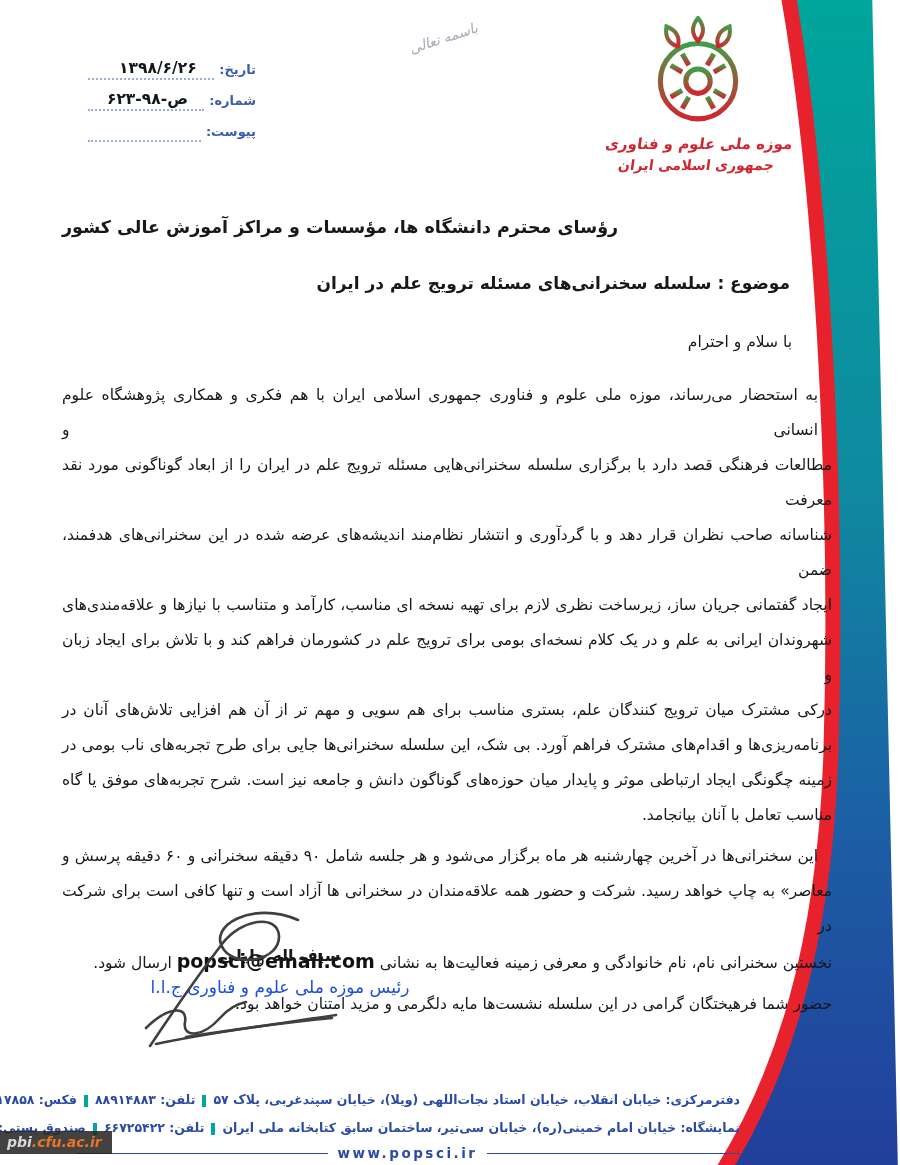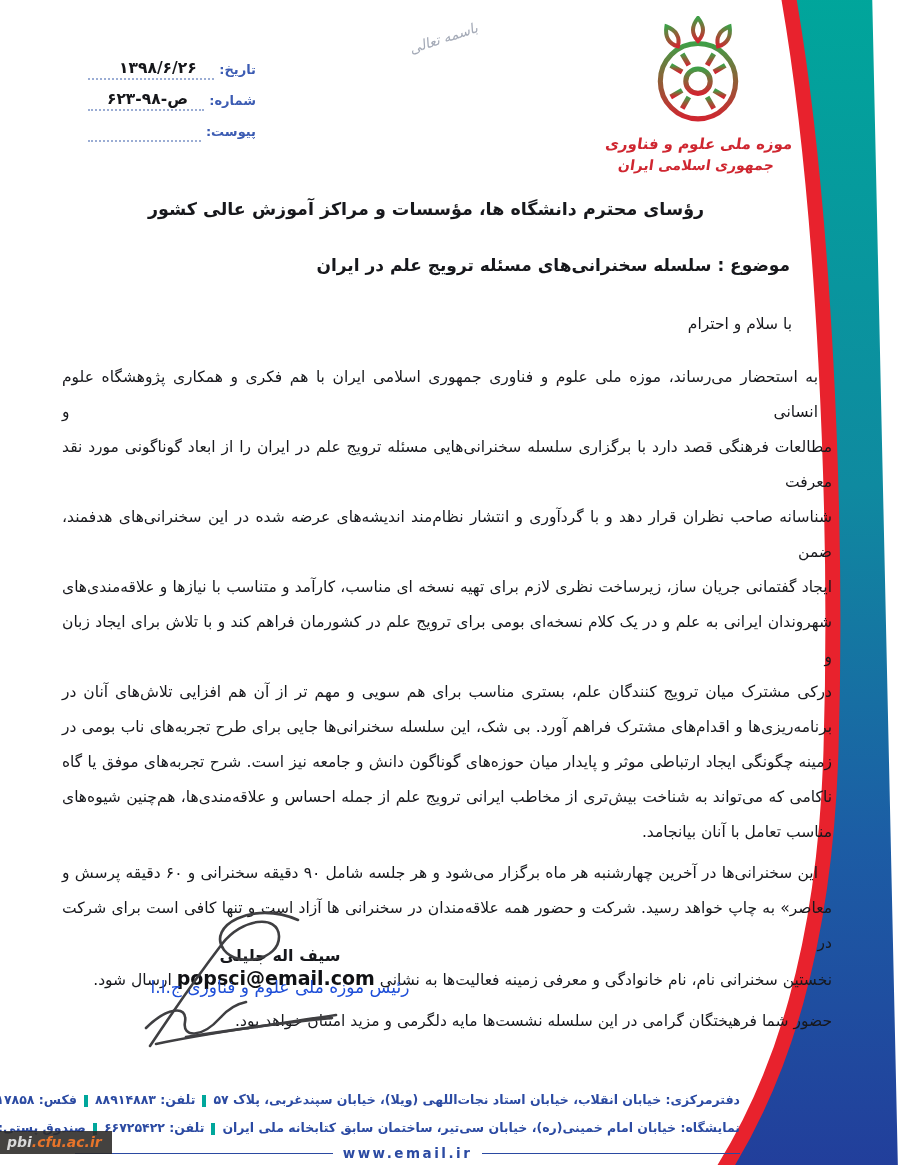--- a/index.html
+++ b/index.html
@@ -22,21 +22,21 @@
         transform:rotate(-18deg);letter-spacing:1px;}
 
   
   .logo-wrap{position:absolute;left:600px;top:16px;width:195px;text-align:center;z-index:2;}
   .logo-text{color:var(--logo-red);font-weight:bold;font-size:15px;line-height:21px;transform:skewX(-8deg);
              margin-top:2px;direction:rtl;}
   .logo-text .l2{font-size:14px;}
 
   
   .letter{position:absolute;left:62px;top:196px;width:770px;z-index:1;direction:rtl;color:#17181c;}
-  .recipient{font-weight:bold;font-size:17.5px;line-height:26px;padding-right:42px;margin-bottom:30px;text-align:center;}
+  .recipient{font-weight:bold;font-size:17.5px;line-height:26px;padding-right:42px;margin-bottom:30px;text-align:left;margin-top:18px;}
   .subject{font-weight:bold;font-size:17px;line-height:26px;padding-right:42px;margin-bottom:34px;text-align:right;}
   .salutation{font-size:15.5px;line-height:24px;padding-right:40px;margin-bottom:24px;text-align:right;}
   .para{margin:0 0 6px 0;}
   .line{font-size:15.5px;line-height:35px;text-align:justify;text-align-last:justify;}
   .line.last{text-align-last:right;}
   .para .line:first-child{padding-right:14px;}
   .closing{font-size:15.5px;line-height:35px;text-align:right;margin-top:2px;}
   .email{direction:ltr;unicode-bidi:isolate;font-weight:bold;font-size:19px;color:#101114;}
 
   
@@ -146,21 +146,20 @@
 
     <div class="para">
         <div class="line">به استحضار می‌رساند، موزه ملی علوم و فناوری جمهوری اسلامی ایران با هم فکری و همکاری پژوهشگاه علوم انسانی و</div>
         <div class="line">مطالعات فرهنگی قصد دارد با برگزاری سلسله سخنرانی‌هایی مسئله ترویج علم در ایران را از ابعاد گوناگونی مورد نقد معرفت</div>
         <div class="line">شناسانه صاحب نظران قرار دهد و با گردآوری و انتشار نظام‌مند اندیشه‌های عرضه شده در این سخنرانی‌های هدفمند، ضمن</div>
         <div class="line">ایجاد گفتمانی جریان ساز، زیرساخت نظری لازم برای تهیه نسخه ای مناسب، کارآمد و متناسب با نیازها و علاقه‌مندی‌های</div>
         <div class="line">شهروندان ایرانی به علم و در یک کلام نسخه‌ای بومی برای ترویج علم در کشورمان فراهم کند و با تلاش برای ایجاد زبان و</div>
         <div class="line">درکی مشترک میان ترویج کنندگان علم، بستری مناسب برای هم سویی و مهم تر از آن هم افزایی تلاش‌های آنان در</div>
         <div class="line">برنامه‌ریزی‌ها و اقدام‌های مشترک فراهم آورد. بی شک، این سلسله سخنرانی‌ها جایی برای طرح تجربه‌های ناب بومی در</div>
         <div class="line">زمینه چگونگی ایجاد ارتباطی موثر و پایدار میان حوزه‌های گوناگون دانش و جامعه نیز است. شرح تجربه‌های موفق یا گاه</div>
-        <div class="line">ناکامی که می‌تواند به شناخت بیش‌تری از مخاطب ایرانی ترویج علم از جمله احساس و علاقه‌مندی‌ها، هم‌چنین شیوه‌های</div>
         <div class="line last">مناسب تعامل با آنان بیانجامد.</div>
       </div>
 
     <div class="para">
       <div>
           <div class="line">این سخنرانی‌ها در آخرین چهارشنبه هر ماه برگزار می‌شود و هر جلسه شامل ۹۰ دقیقه سخنرانی و ۶۰ دقیقه پرسش و</div>
           <div class="line">معاصر» به چاپ خواهد رسید. شرکت و حضور همه علاقه‌مندان در سخنرانی ها آزاد است و تنها کافی است برای شرکت در</div>
         </div>
       <div class="line last">
         <span>نخستین سخنرانی نام، نام خانوادگی و معرفی زمینه فعالیت‌ها به نشانی</span>
@@ -187,21 +186,21 @@
 
   <div class="footer">
     <div class="f-line">
       <span>دفترمرکزی: خیابان انقلاب، خیابان استاد نجات‌اللهی (ویلا)، خیابان سپندغربی، پلاک ۵۷</span><span class="sep"></span><span>تلفن: ۸۸۹۱۴۸۸۳</span><span class="sep"></span><span>فکس: ۸۸۹۱۷۸۵۸</span>
     </div>
     <div class="f-line">
       <span>نمایشگاه: خیابان امام خمینی(ره)، خیابان سی‌تیر، ساختمان سابق کتابخانه ملی ایران</span><span class="sep"></span><span>تلفن: ۶۶۷۲۵۴۲۲</span><span class="sep"></span><span>صندوق پستی: ۱۱۵۶-۱۵۸۱۵</span>
     </div>
     <div class="web-line">
       <span class="rule"></span>
-      <span class="web-text">www.email.ir</span>
+      <span class="web-text">www.popsci.ir</span>
       <span class="rule"></span>
     </div>
   </div>
 
   <div class="watermark">
     <span class="wm-pre">pbi</span><span class="wm-suf">.cfu.ac.ir</span>
   </div>
 
 </div>
 

